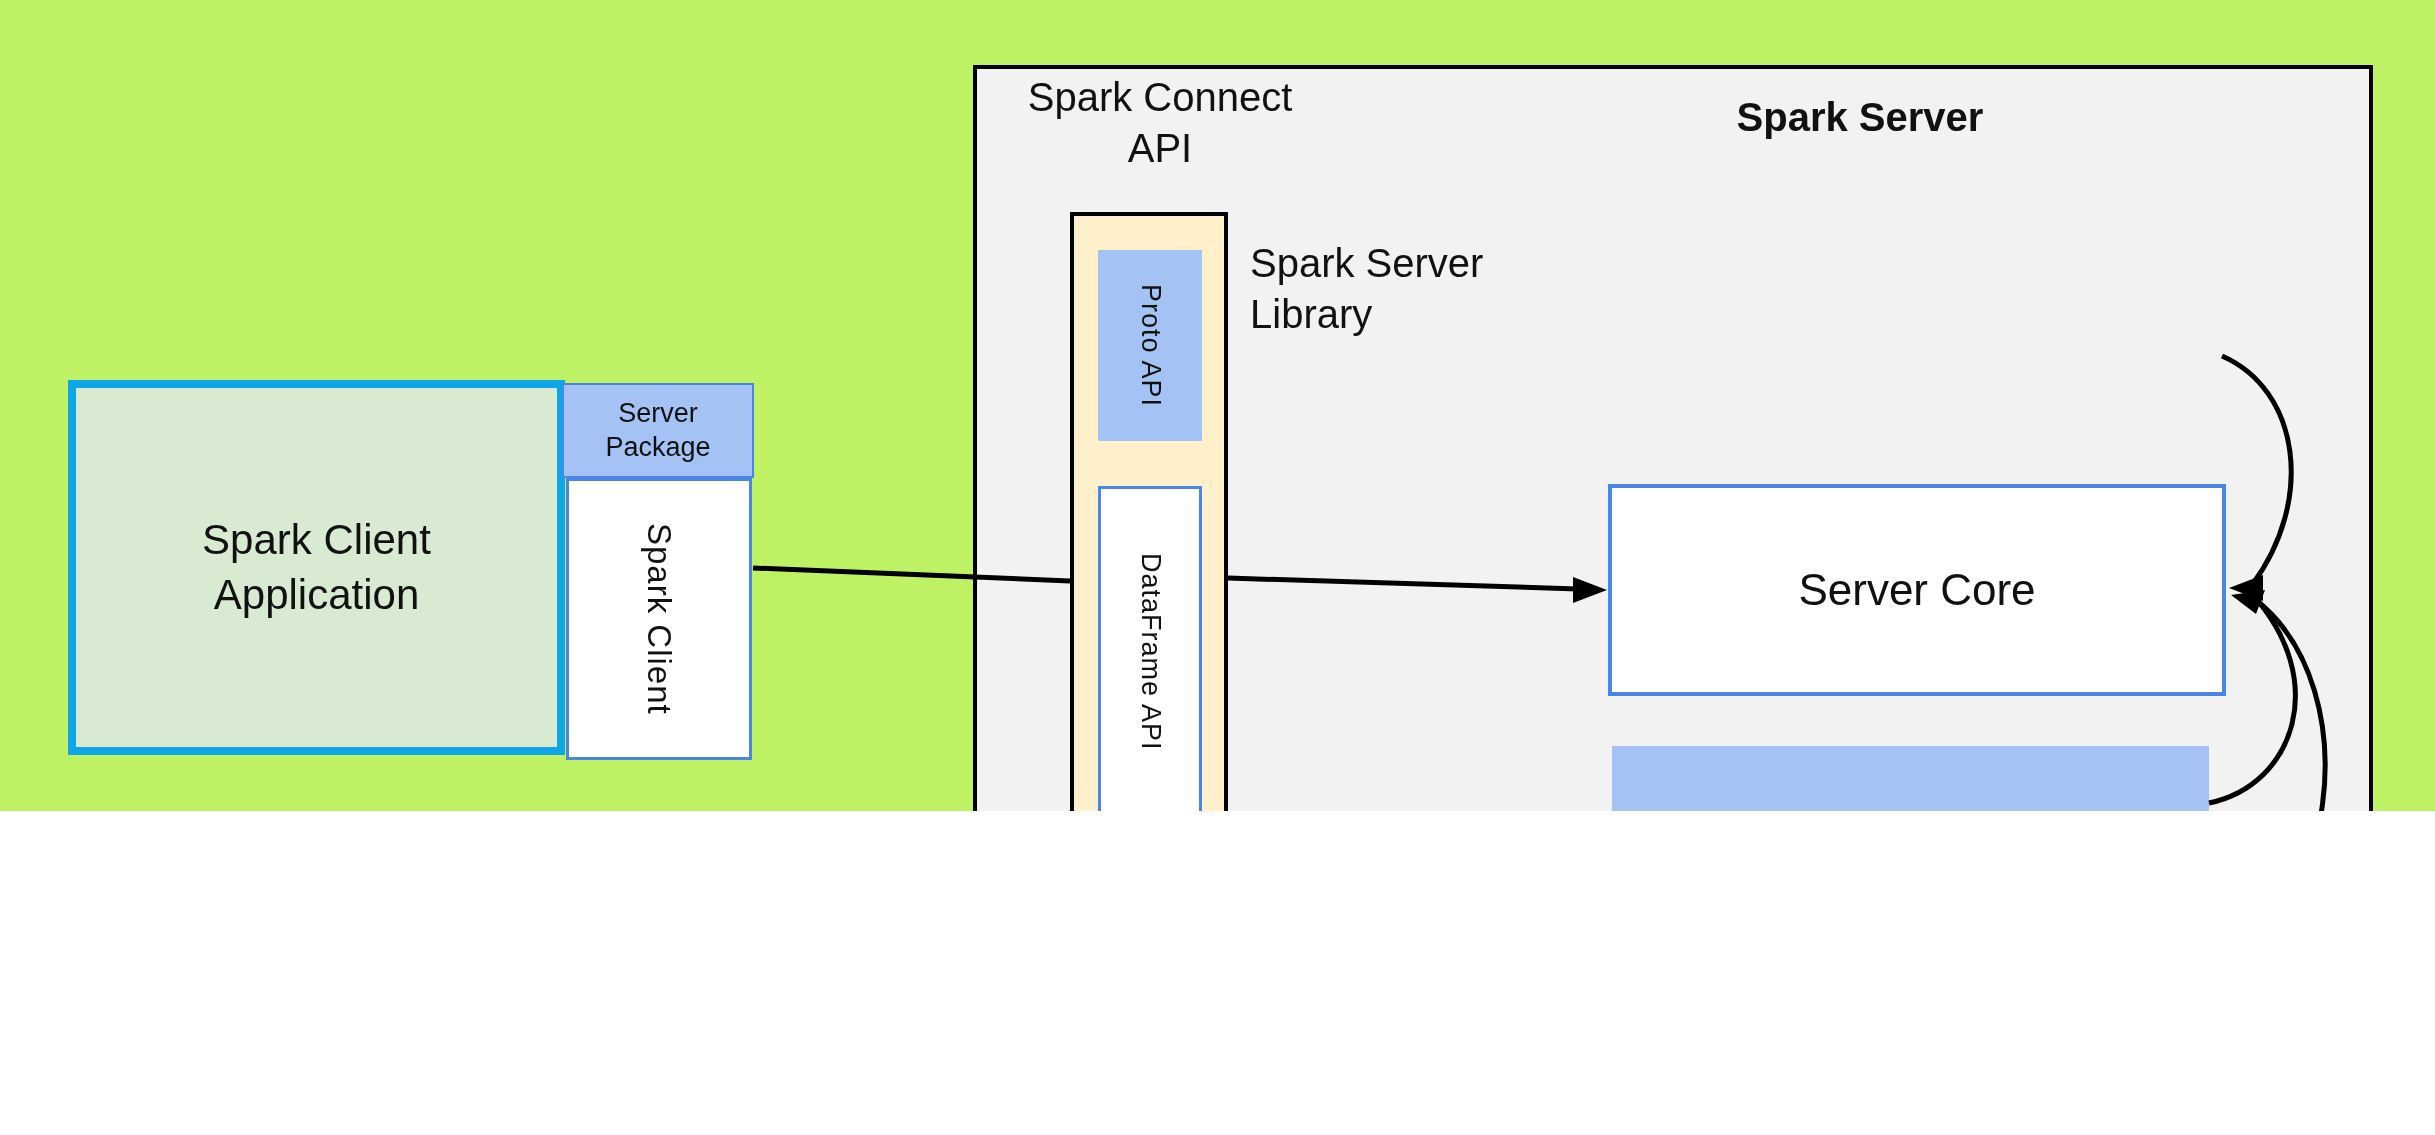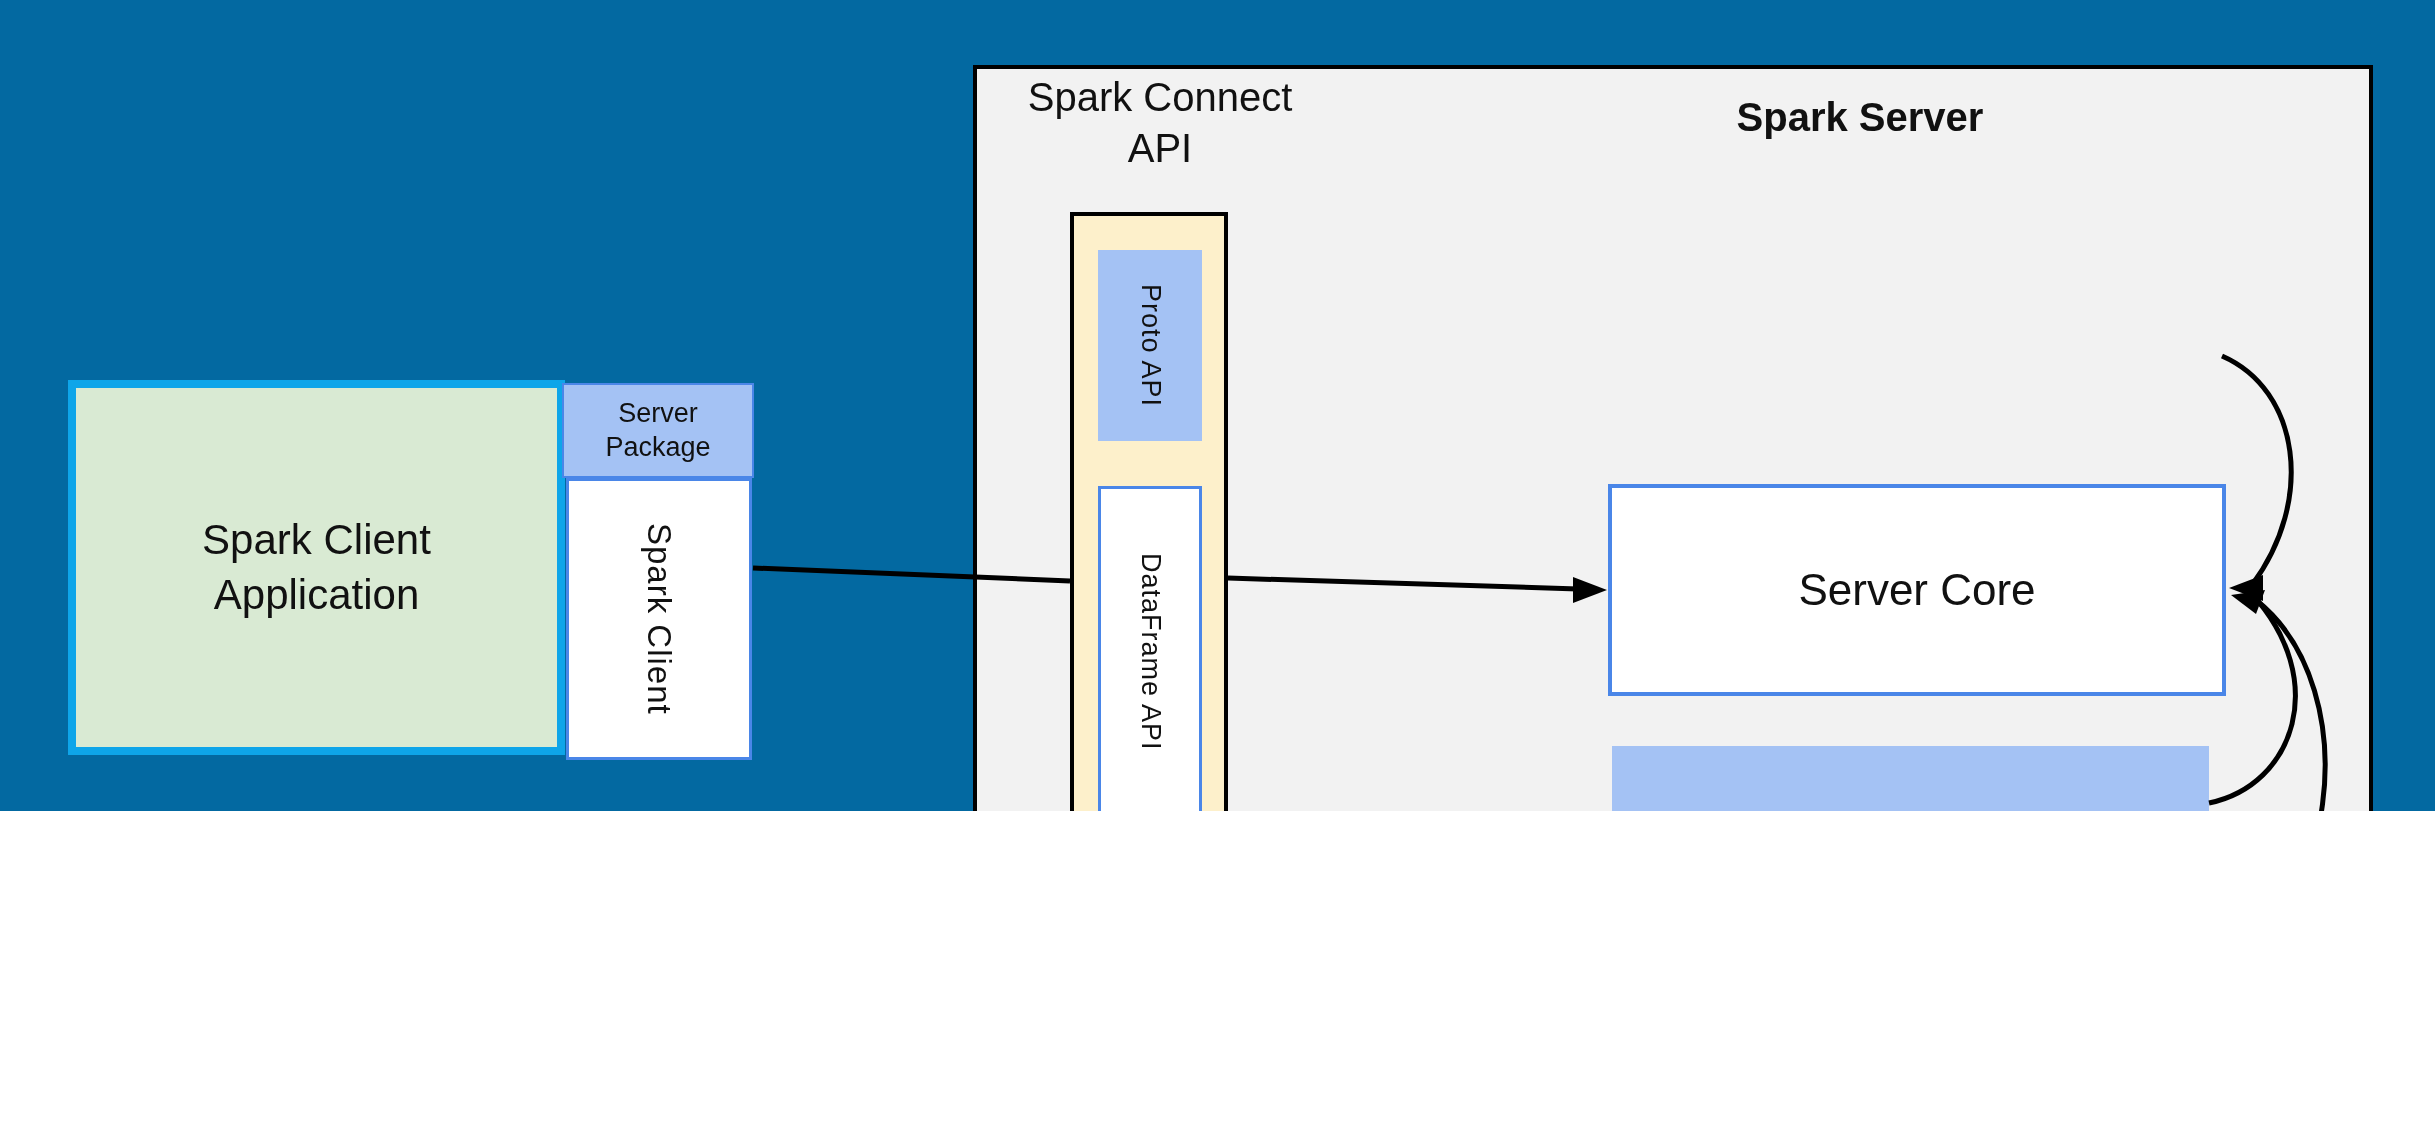--- a/index.html
+++ b/index.html
@@ -7,21 +7,21 @@
     --blue:#a4c2f4;
     --blue-border:#4a86e8;
     --yellow:#fdf0cb;
     --gray:#f2f2f2;
     --ink:#111111;
   }
   html,body{margin:0;padding:0;background:#ffffff;}
   .canvas{
     position:relative;
     width:2435px;height:811px;
-    background:#0369a1;
+    background:#bef264;
     font-family:"Liberation Sans", sans-serif;
     color:var(--ink);
     overflow:hidden;
   }
   .box{position:absolute;box-sizing:border-box;display:flex;align-items:center;justify-content:center;text-align:center;}
 
   
   .server-frame{left:973px;top:65px;width:1400px;height:1030px;background:var(--gray);border:4px solid #000;}
 
   
@@ -61,20 +61,21 @@
   <div class="connect-label">Spark Connect API</div>
   <div class="server-title">Spark Server</div>
 
   <div class="box yellow-bar"></div>
   <div class="box proto-box">
     <span class="vtext">Proto API</span>
   </div>
   <div class="box dataframe-box">
     <span class="vtext">DataFrame API</span>
   </div>
+  <div class="library-label">Spark Server Library</div>
 
   <div class="box core-box">
     <span>Server Core</span>
   </div>
   <div class="box dots-box1">
     <span>...</span>
   </div>
   <div class="box dots-box2">
     <span>...</span>
   </div>

